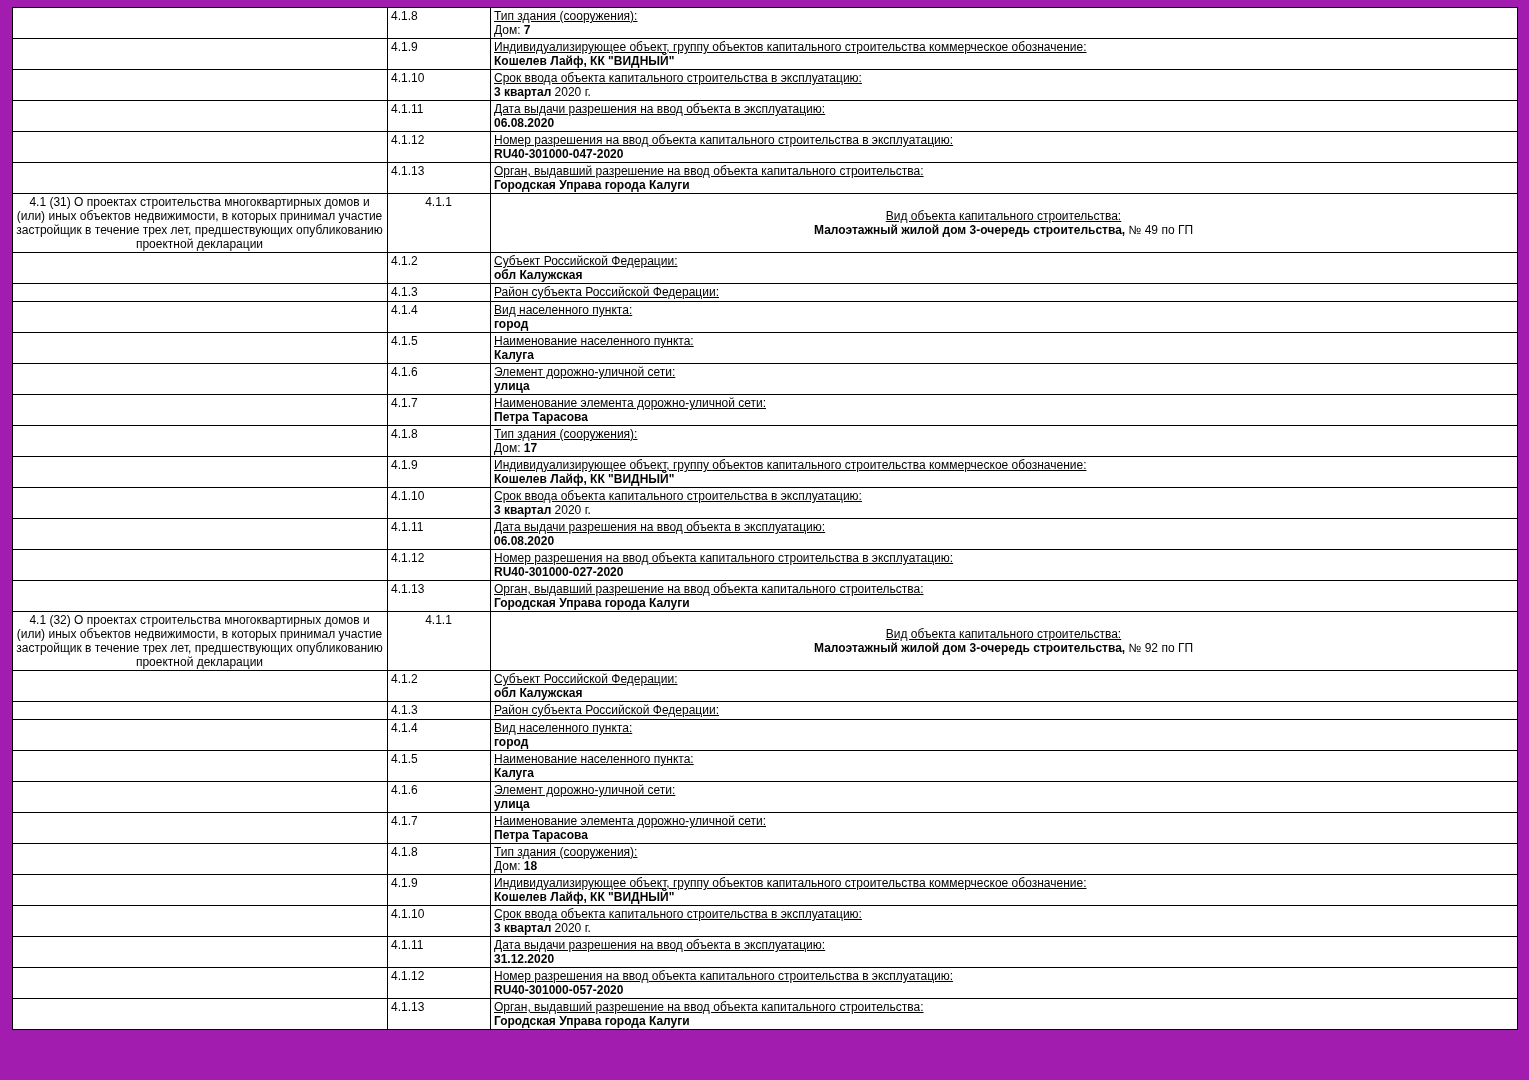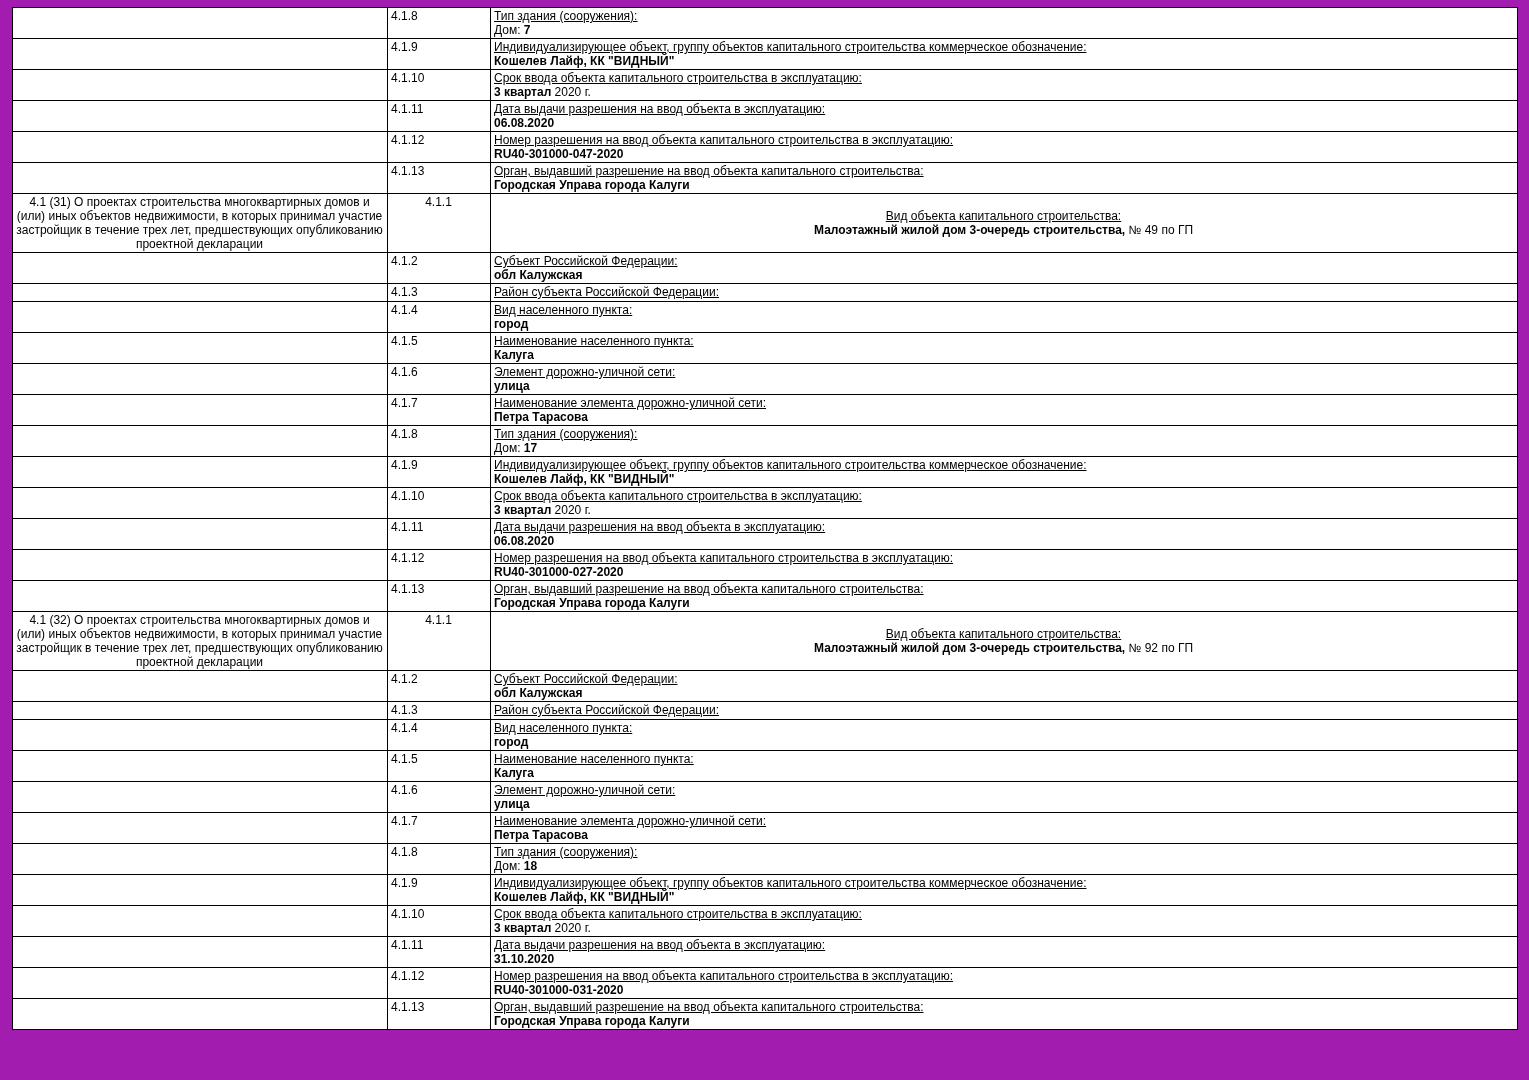--- a/index.html
+++ b/index.html
@@ -293,29 +293,29 @@
           <td class="col-content">
             <div class="field-label">Срок ввода объекта капитального строительства в эксплуатацию:</div>
             <div class="field-value"><span class="seg bold">3 квартал</span><span class="seg"> 2020 г.</span></div>
           </td>
         </tr>
         <tr class="row-normal">
           <td class="col-left"></td>
           <td class="col-num">4.1.11</td>
           <td class="col-content">
             <div class="field-label">Дата выдачи разрешения на ввод объекта в эксплуатацию:</div>
-            <div class="field-value"><span class="seg bold">31.10.2020</span></div>
+            <div class="field-value"><span class="seg bold">31.12.2020</span></div>
           </td>
         </tr>
         <tr class="row-normal">
           <td class="col-left"></td>
           <td class="col-num">4.1.12</td>
           <td class="col-content">
             <div class="field-label">Номер разрешения на ввод объекта капитального строительства в эксплуатацию:</div>
-            <div class="field-value"><span class="seg bold">RU40-301000-031-2020</span></div>
+            <div class="field-value"><span class="seg bold">RU40-301000-057-2020</span></div>
           </td>
         </tr>
         <tr class="row-normal">
           <td class="col-left"></td>
           <td class="col-num">4.1.13</td>
           <td class="col-content">
             <div class="field-label">Орган, выдавший разрешение на ввод объекта капитального строительства:</div>
             <div class="field-value"><span class="seg bold">Городская Управа города Калуги</span></div>
           </td>
         </tr>

